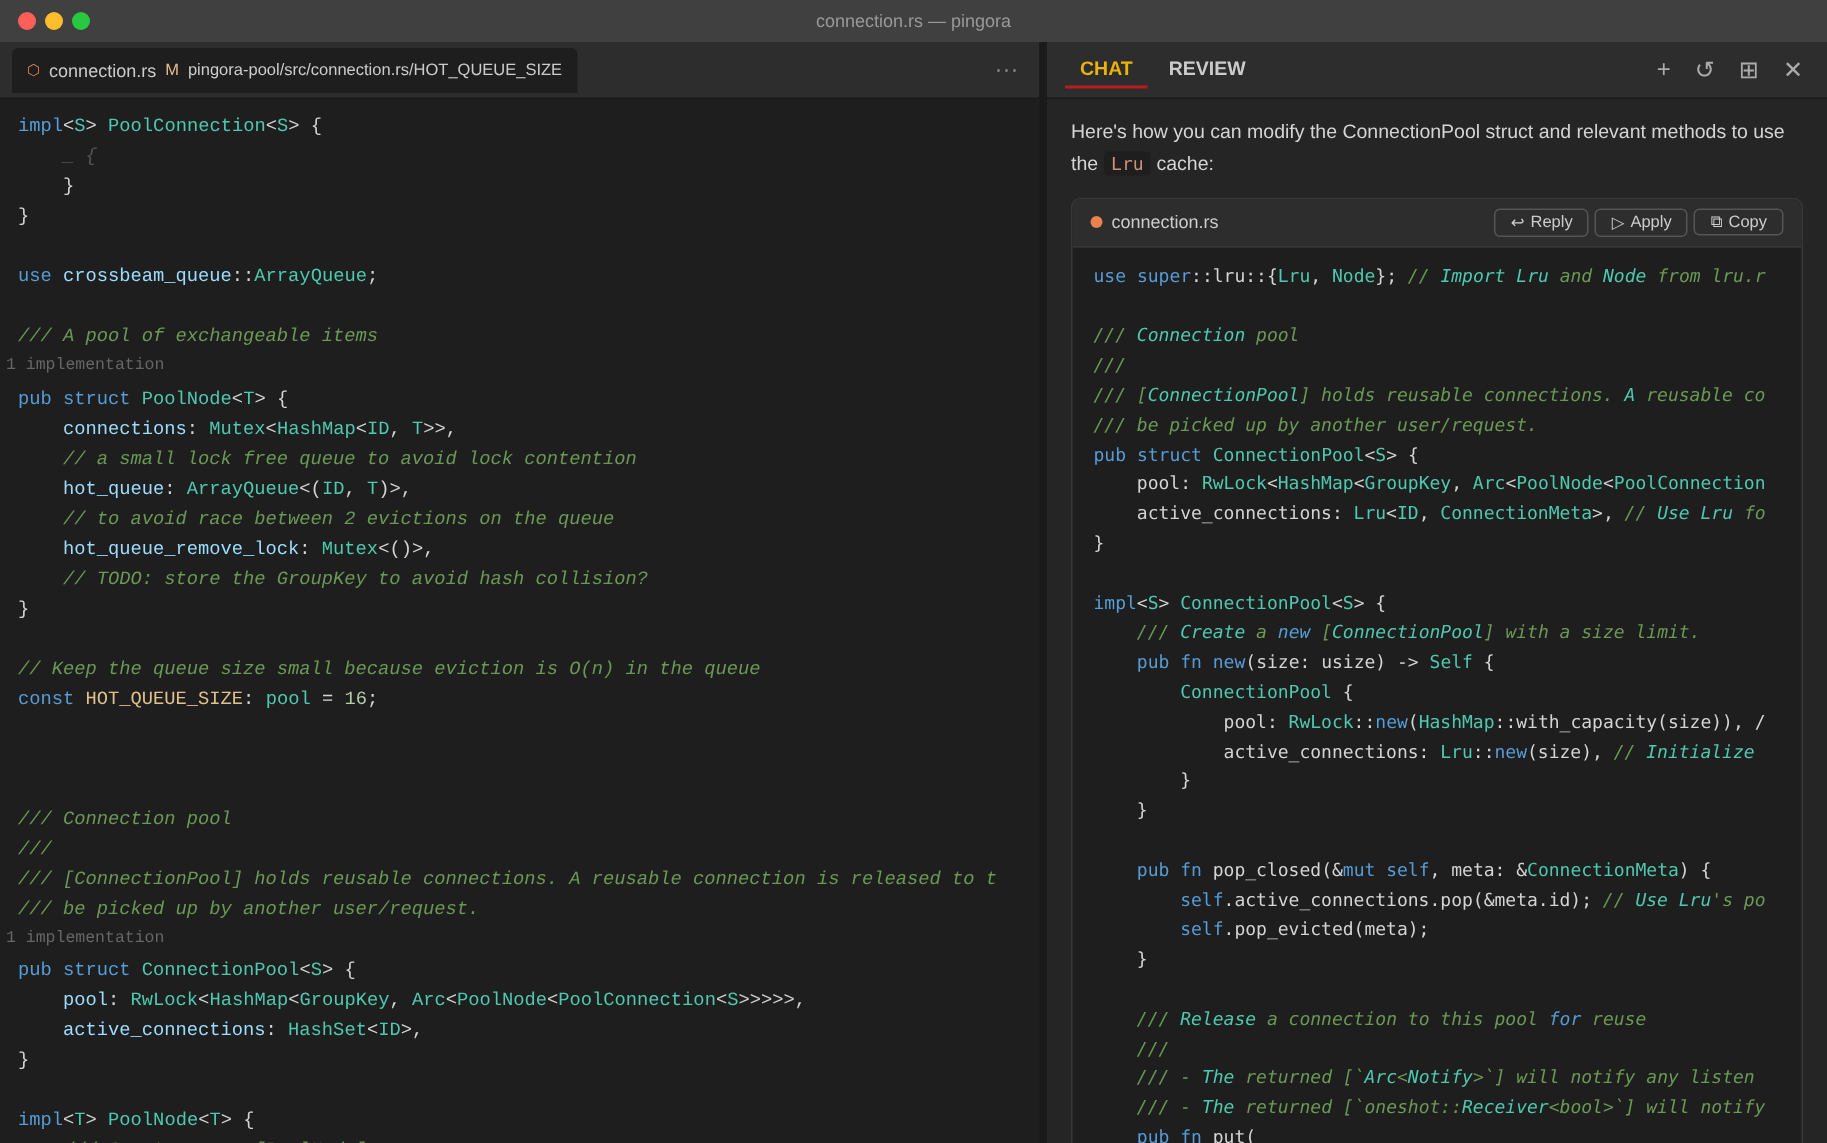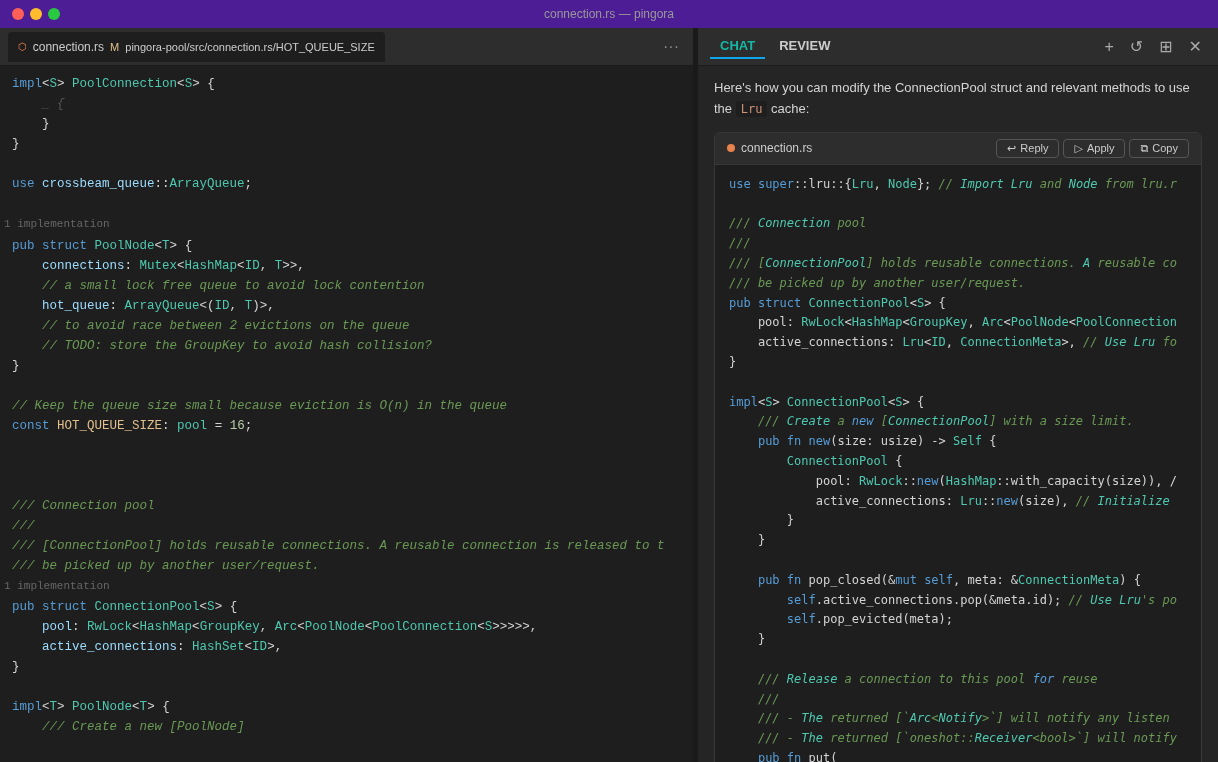--- a/index.html
+++ b/index.html
@@ -10,21 +10,21 @@
       color: #d4d4d4;
       width: 1218px;
       height: 762px;
       overflow: hidden;
       display: flex;
       flex-direction: column;
     }
 
     
     .titlebar {
-      background: #4c1d95;
+      background: #404040;
       height: 28px;
       display: flex;
       align-items: center;
       justify-content: center;
       position: relative;
       flex-shrink: 0;
     }
     .titlebar-dots {
       position: absolute;
       left: 12px;
@@ -183,22 +183,22 @@
     }
     .chat-tab {
       padding: 4px 10px;
       font-size: 13px;
       font-weight: 600;
       color: #ccc;
       cursor: pointer;
       border-bottom: 2px solid transparent;
     }
     .chat-tab.active {
-      color: #14b8a6;
-      border-bottom: 2px solid #0ea5e9;
+      color: #eab308;
+      border-bottom: 2px solid #b91c1c;
     }
     .chat-header-actions {
       margin-left: auto;
       display: flex;
       align-items: center;
       gap: 8px;
     }
     .chat-header-btn {
       background: none;
       border: none;
@@ -351,35 +351,41 @@
           <span class="code-text">&nbsp;</span>
         </div>
 
       <div class="code-line">
         <span class="code-text"><span class="kw">use</span> <span class="ident">crossbeam_queue</span><span class="punct">::</span><span class="type">ArrayQueue</span><span class="punct">;</span></span>
       </div>
       <div class="code-line">
           <span class="code-text">&nbsp;</span>
         </div>
 
+      <div class="code-line">
+        <span class="code-text"><span class="comment">/// A pool of exchangeable items</span></span>
+      </div>
       <div class="impl-note">1 implementation</div>
       <div class="code-line">
         <span class="code-text"><span class="kw">pub</span> <span class="kw">struct</span> <span class="type">PoolNode</span><span class="punct">&lt;</span><span class="type">T</span><span class="punct">&gt;</span> <span class="punct">{</span></span>
       </div>
       <div class="code-line">
         <span class="code-text">    <span class="ident">connections</span><span class="punct">:</span> <span class="type">Mutex</span><span class="punct">&lt;</span><span class="type">HashMap</span><span class="punct">&lt;</span><span class="type">ID</span><span class="punct">,</span> <span class="type">T</span><span class="punct">&gt;&gt;,</span></span>
       </div>
       <div class="code-line">
         <span class="code-text">    <span class="comment">// a small lock free queue to avoid lock contention</span></span>
       </div>
       <div class="code-line">
         <span class="code-text">    <span class="ident">hot_queue</span><span class="punct">:</span> <span class="type">ArrayQueue</span><span class="punct">&lt;(</span><span class="type">ID</span><span class="punct">,</span> <span class="type">T</span><span class="punct">)&gt;,</span></span>
       </div>
       <div class="code-line">
         <span class="code-text">    <span class="comment">// to avoid race between 2 evictions on the queue</span></span>
+      </div>
+      <div class="code-line">
+        <span class="code-text">    <span class="ident">hot_queue_remove_lock</span><span class="punct">:</span> <span class="type">Mutex</span><span class="punct">&lt;()&gt;,</span></span>
       </div>
       <div class="code-line">
         <span class="code-text">    <span class="comment">// TODO: store the GroupKey to avoid hash collision?</span></span>
       </div>
       <div class="code-line">
         <span class="code-text"><span class="punct">}</span></span>
       </div>
       <div class="code-line">
           <span class="code-text">&nbsp;</span>
         </div>

